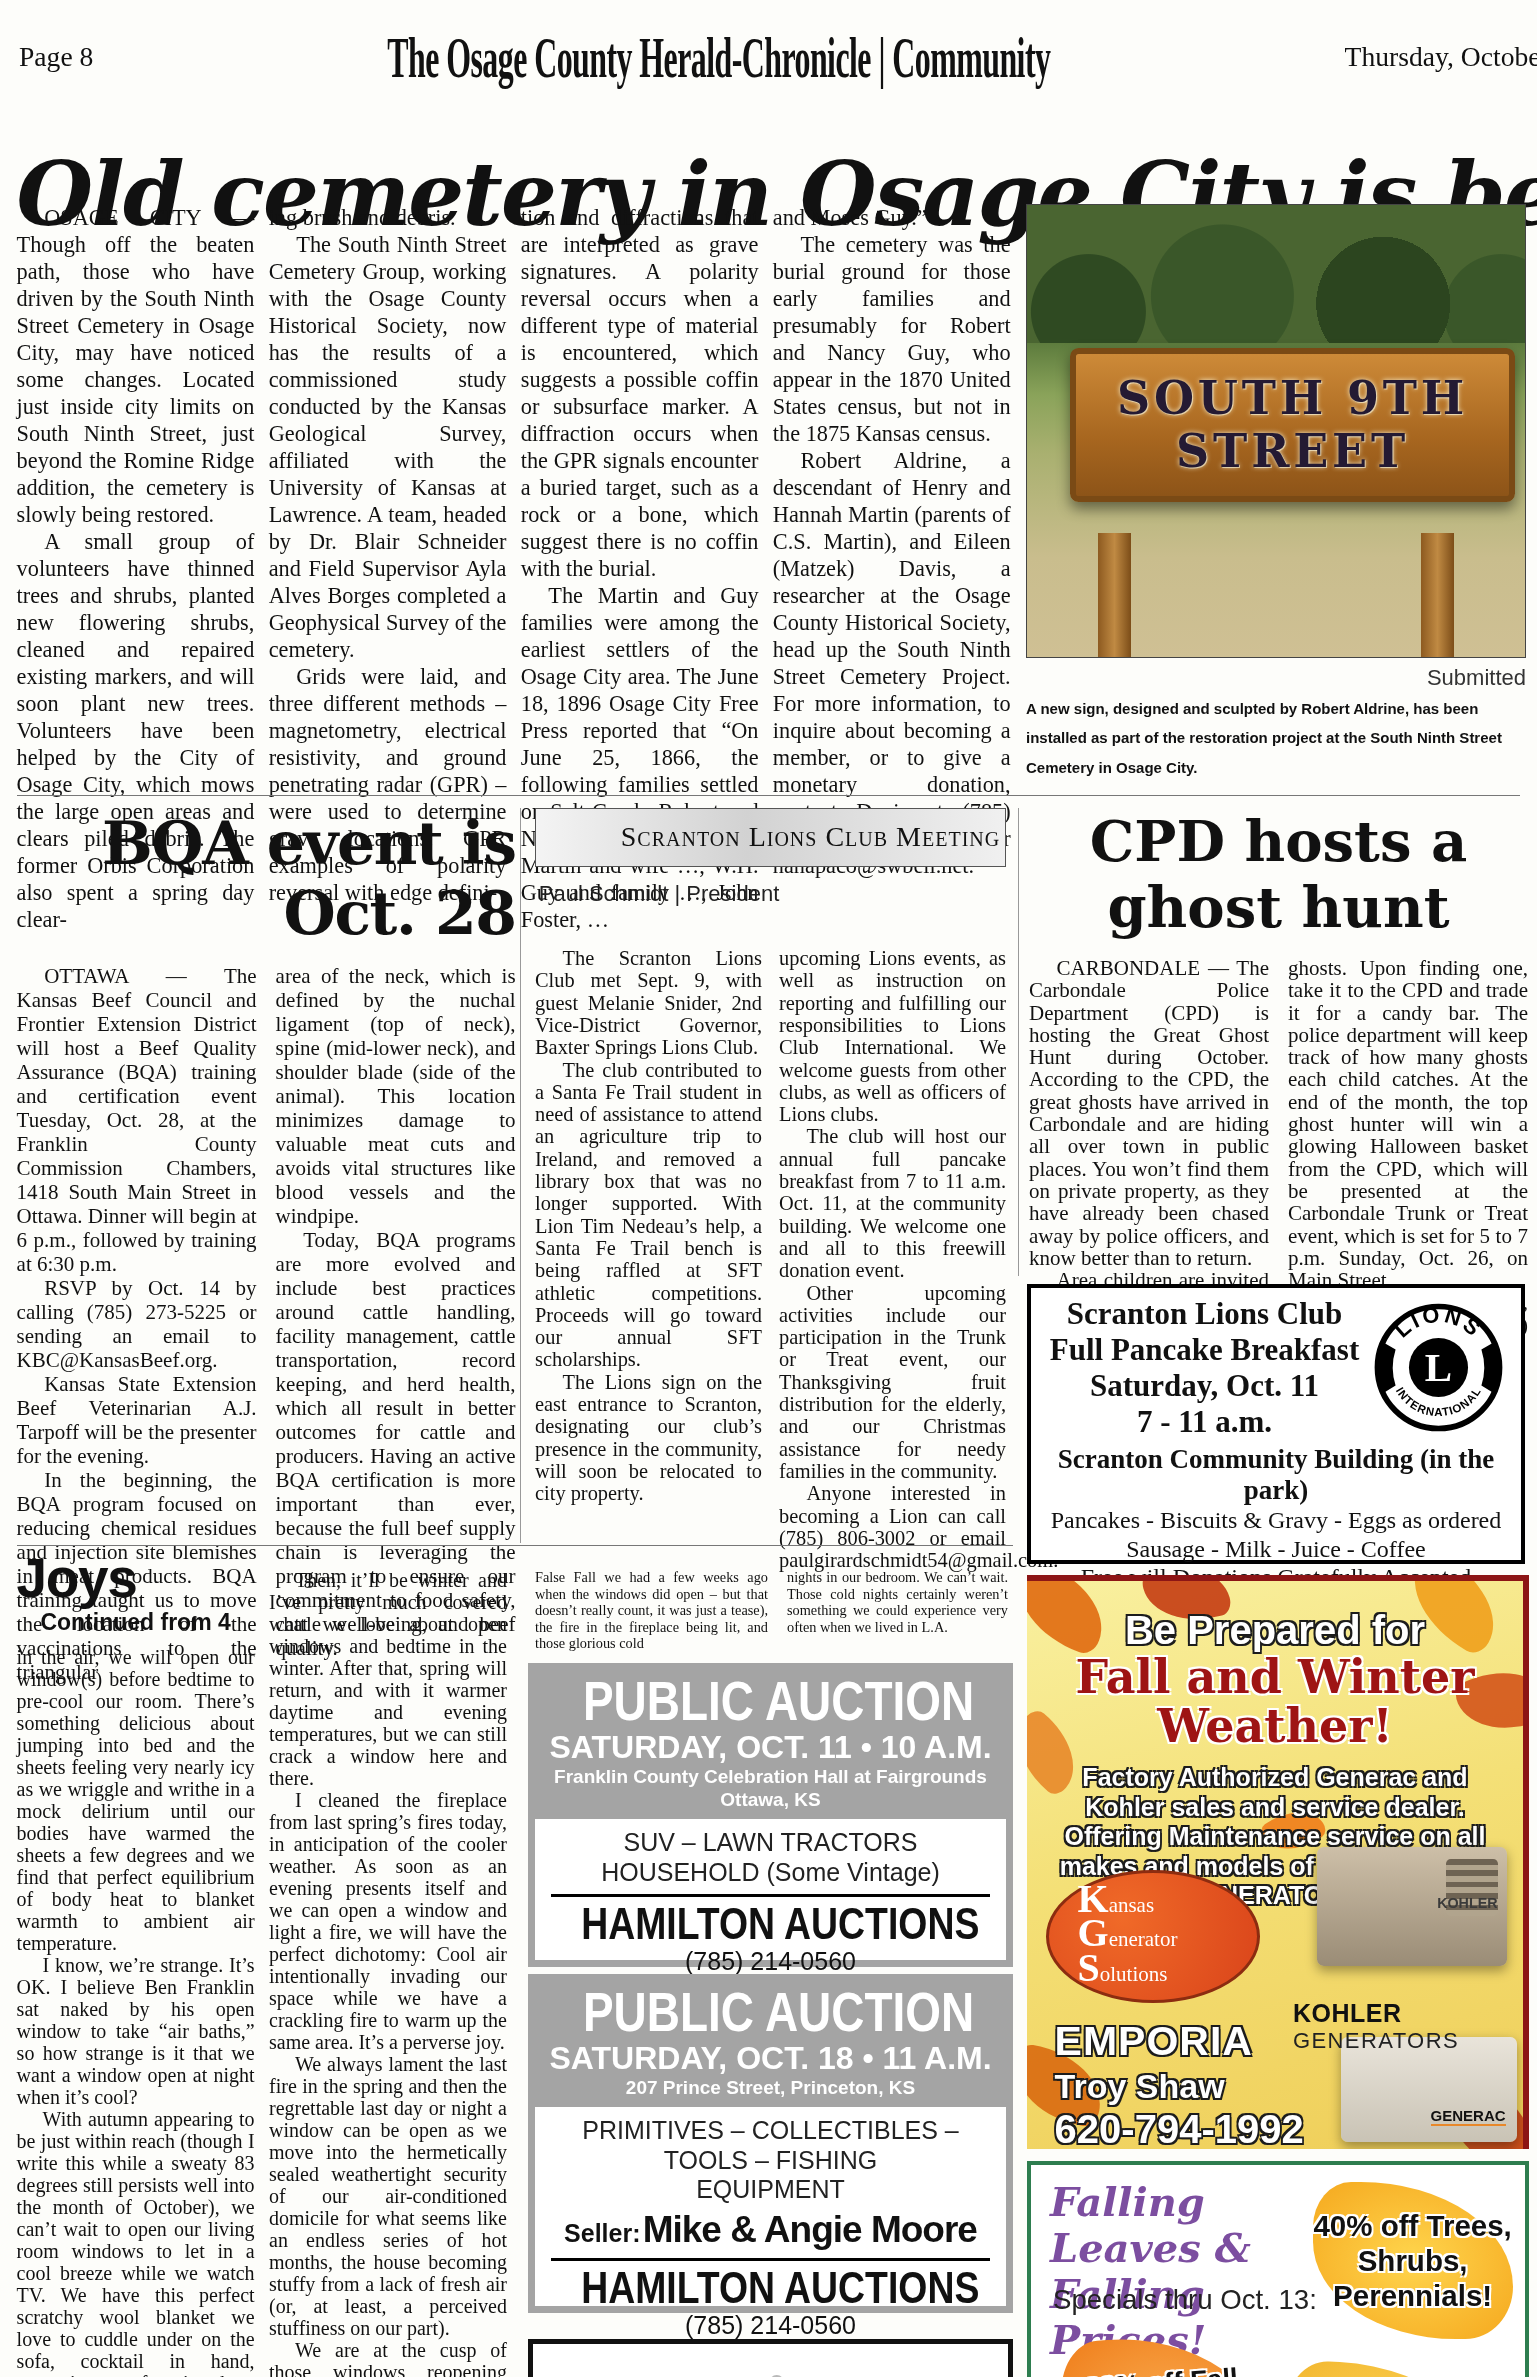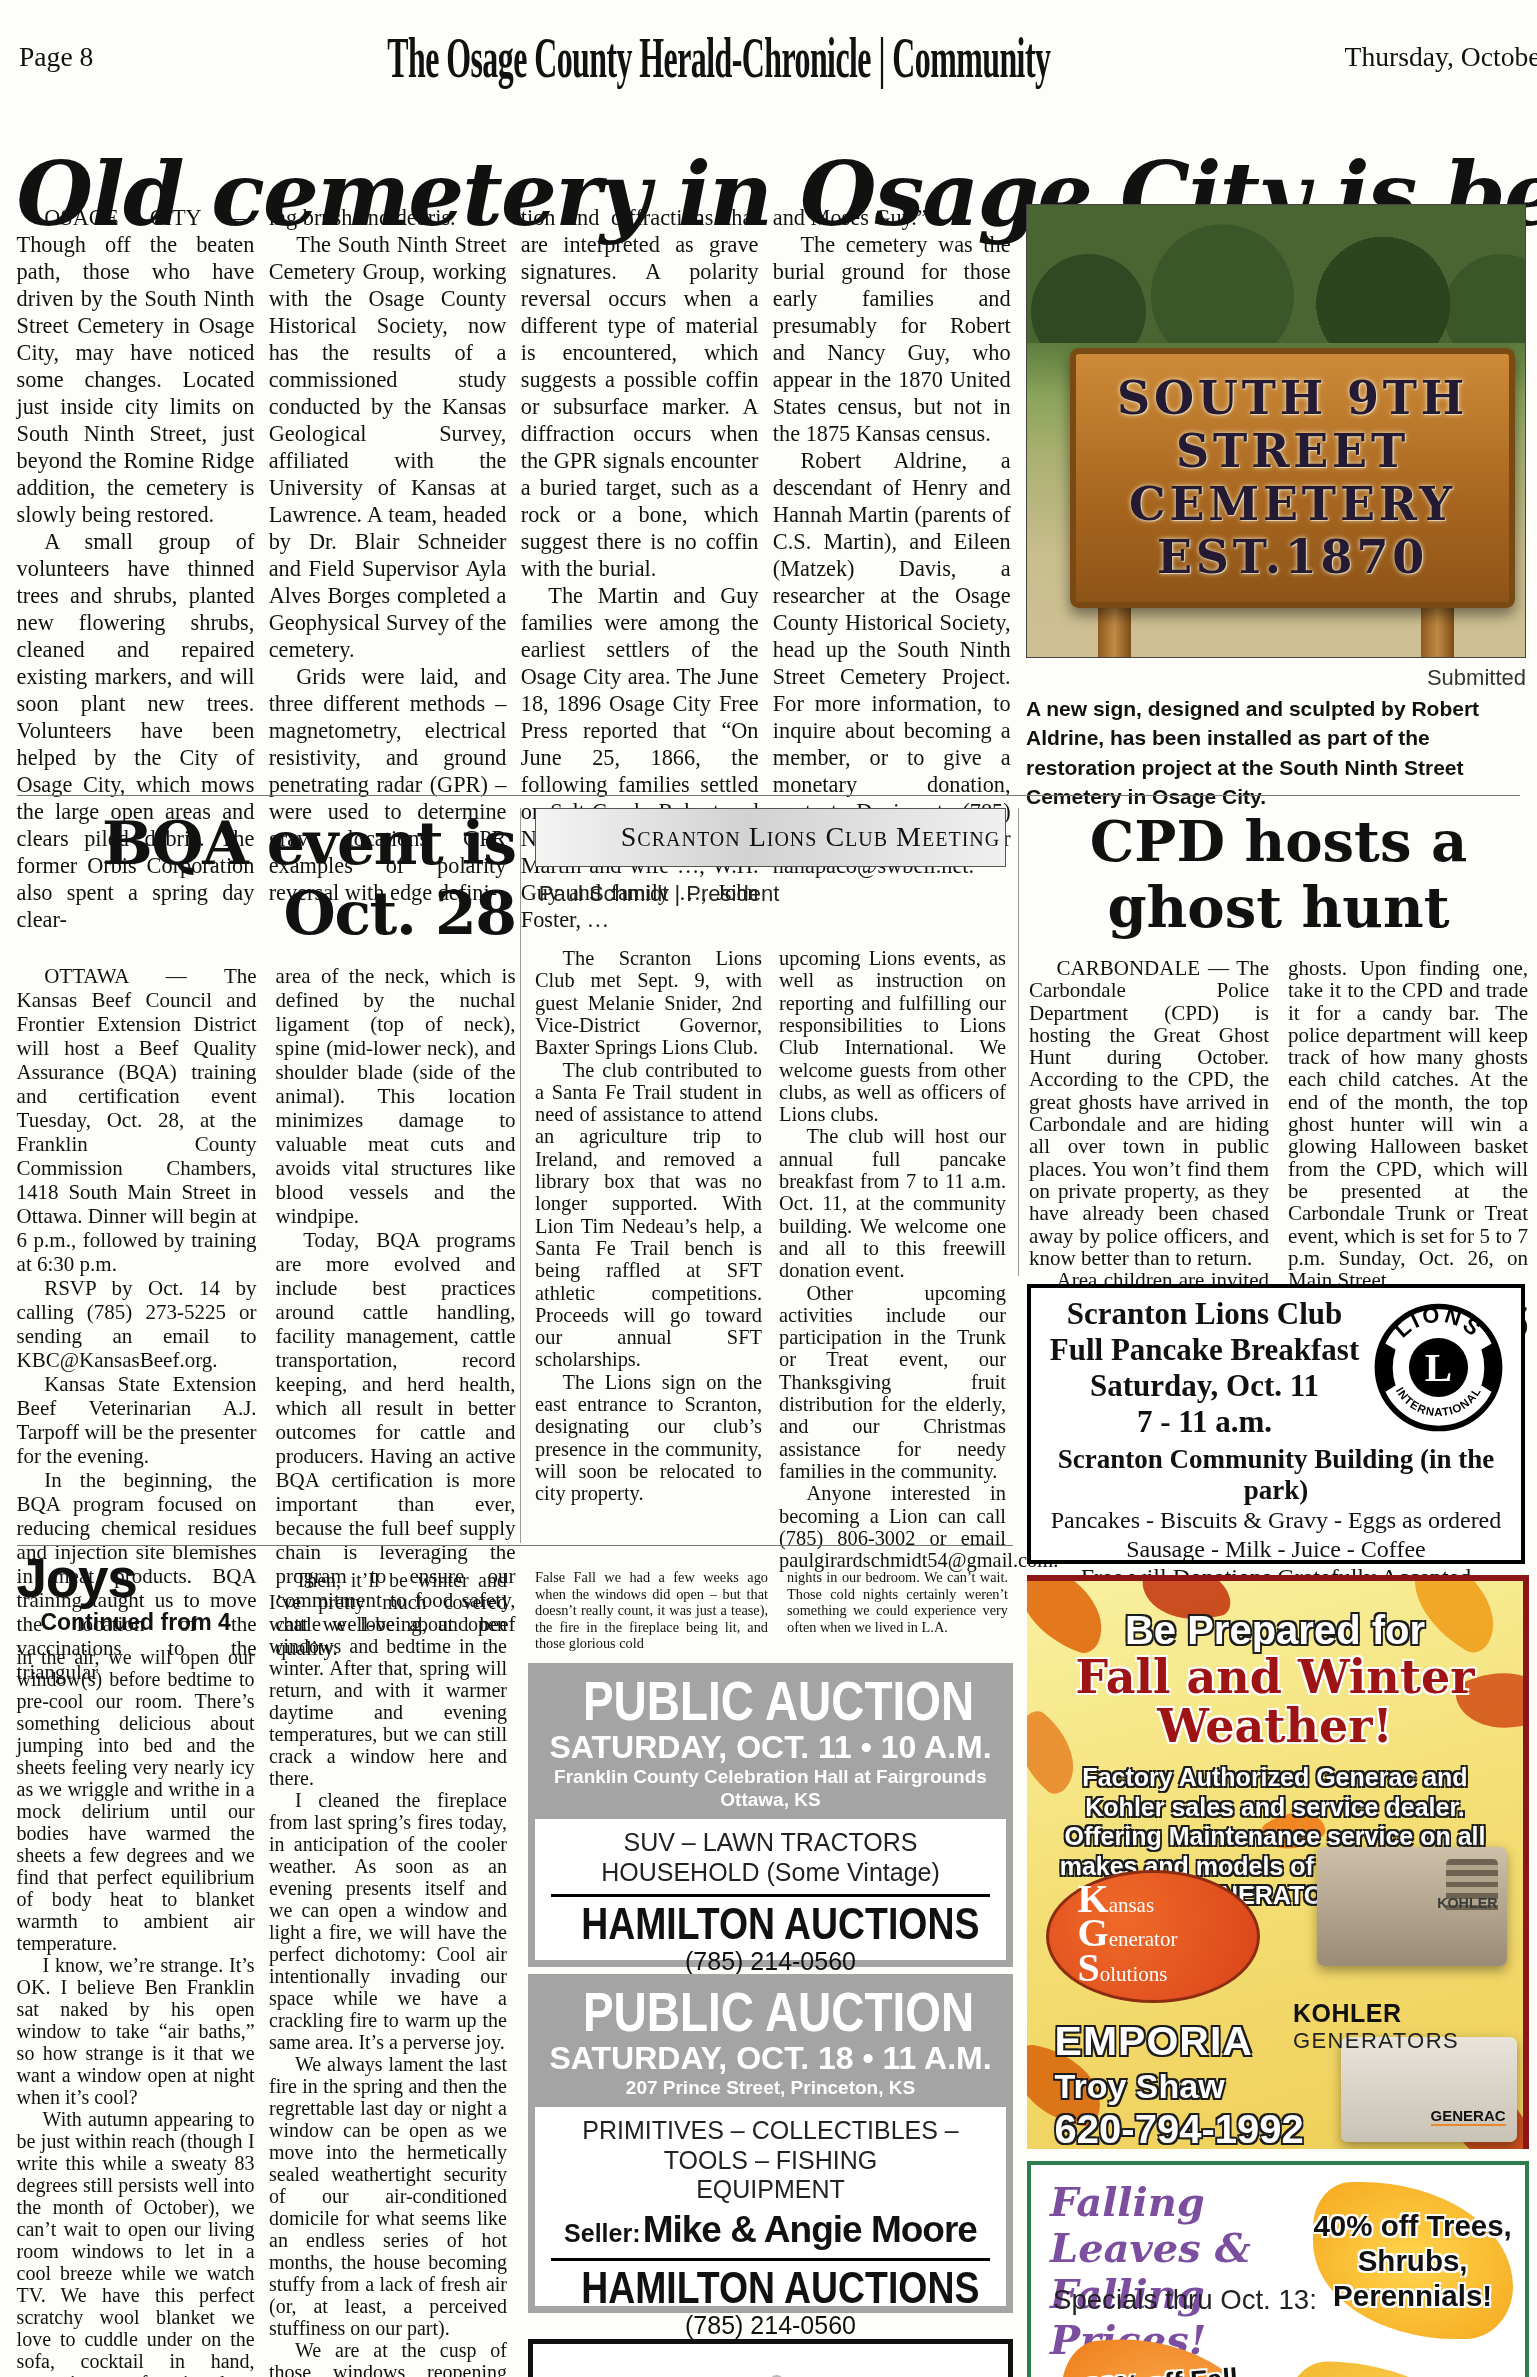--- a/index.html
+++ b/index.html
@@ -31,21 +31,21 @@
                        radial-gradient(circle at 70% 75%,#2c451f 0 67px,transparent 67px),
                        radial-gradient(circle at 92% 80%,#3a5729 0 57px,transparent 58px),#4a6531;}
   .signboard{position:absolute;left:43px;top:143px;width:414px;padding:18px 9.5px;
              background:linear-gradient(180deg,#cd8a38,#a7661f 60%,#8d5418);
              border:6.7px solid #7a4a15;border-radius:8.6px;box-shadow:0 6.7px 14.3px rgba(0,0,0,.45);
              text-align:center;}
   .signboard div{font-family:"DejaVu Serif",serif;font-weight:bold;color:#241a33;font-size:46px;
                  letter-spacing:3.8px;line-height:53px;text-shadow:0 0 4.8px rgba(255,255,230,.9),1px 1px 0 rgba(255,255,230,.55);}
   .post{position:absolute;width:33px;height:124px;background:linear-gradient(90deg,#8d5a20,#c08a43,#7c4d18);top:328px;}
   .credit{margin-top:6.7px;text-align:right;font-family:"Liberation Sans",sans-serif;font-size:22px;color:#333;}
-  .caption{margin-top:2.9px;font-family:"Liberation Sans",sans-serif;font-weight:bold;font-size:21px;line-height:29.5px;}
+  .caption{margin-top:2.9px;font-family:"Liberation Sans",sans-serif;font-weight:bold;font-size:15px;line-height:29.5px;}
   .rule-h{position:absolute;border-top:1.9px solid #777;}
   .vrule{position:absolute;border-left:1.4px solid #999;width:0;}
   
   .bqa{position:absolute;top:808px;left:16.6px;width:499px;}
   .bqa h2{margin:0 0 16px 0;text-align:right;font-family:"DejaVu Serif",serif;
           font-weight:bold;font-size:60px;letter-spacing:-1.4px;}
   .bqa .colset{gap:19px;}
   .bqa .ncol{width:240px;font-size:21px;line-height:24px;}
   
   .scranton{position:absolute;top:808px;left:535px;width:471px;}
@@ -183,21 +183,20 @@
       </div>
   </div>
 
   <div class="photo-wrap">
     <div class="photo">
       <div class="treeline"></div>
       <div class="post" style="left:71px;"></div>
       <div class="post" style="right:71px;"></div>
       <div class="signboard">
         <div>SOUTH 9TH STREET</div>
-        <div>CEMETERY EST.1870</div>
       </div>
     </div>
     <div class="credit">Submitted</div>
     <div class="caption">A new sign, designed and sculpted by Robert Aldrine, has been installed as part of the restoration project at the South Ninth Street Cemetery in Osage City.</div>
   </div>
 
   <div class="rule-h" style="top:795px;left:16.6px;width:1503px;"></div>
 
   <div class="bqa">
     <h2>BQA event is Oct. 28</h2>

